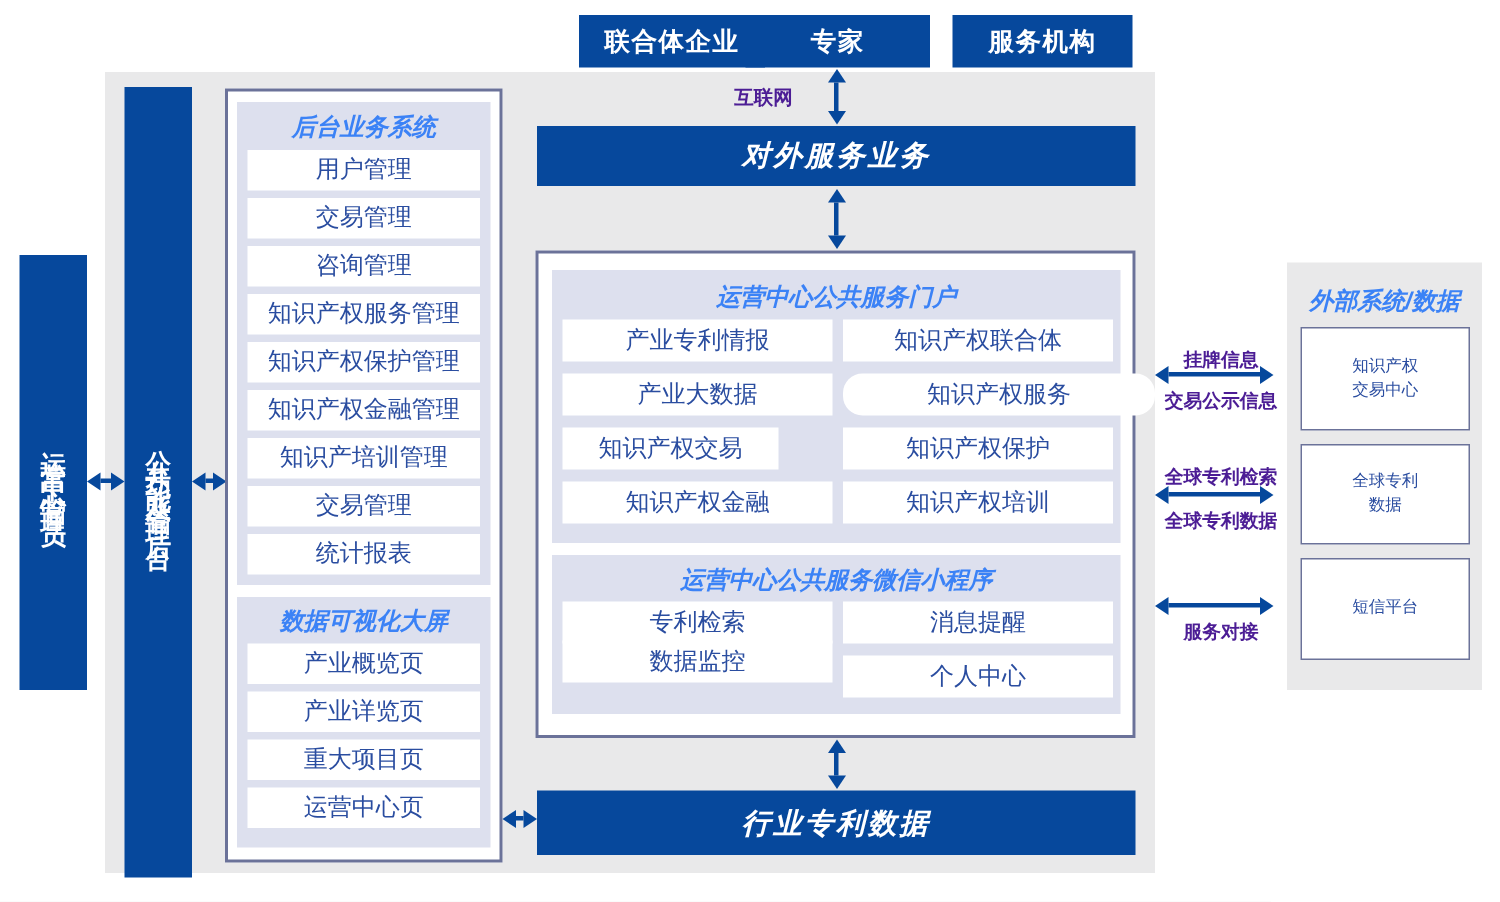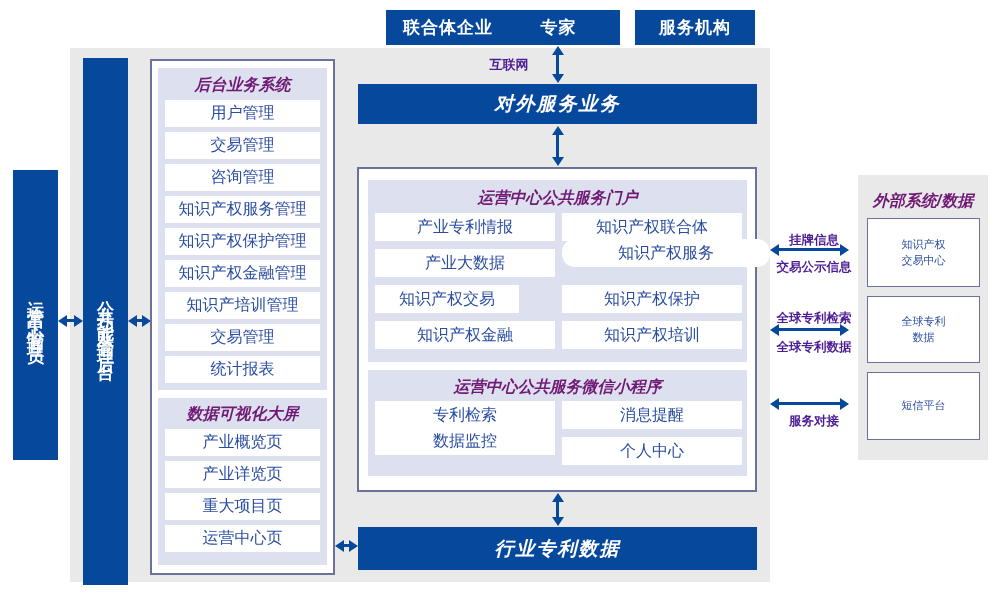--- a/index.html
+++ b/index.html
@@ -16,21 +16,21 @@
   .lavender{background:#dde0ee;}
 
   
   .bluebox{background:#06489c;color:#ffffff;font-weight:bold;text-align:center;}
   .top-actor{font-size:17px;letter-spacing:1px;}
   .bigbar{font-size:19px;font-style:italic;letter-spacing:2px;}
   .vbox span{writing-mode:vertical-rl;text-orientation:upright;letter-spacing:8px;
              font-size:17px;font-weight:bold;color:#ffffff;}
 
   
-  .sec-title{color:#701a75;font-weight:bold;font-style:italic;font-size:16px;text-align:center;}
+  .sec-title{color:#3b82f6;font-weight:bold;font-style:italic;font-size:16px;text-align:center;}
   .item{background:#ffffff;color:#2a4da0;font-size:16px;}
   .ext-box{background:#ffffff;border:1.5px solid #6b7299;box-sizing:border-box;
            color:#2a4da0;font-size:11px;line-height:1.45;text-align:center;
            display:flex;flex-direction:column;align-items:center;justify-content:center;}
   .link-label{color:#4c1d95;font-size:12.5px;font-weight:bold;text-align:center;}
 
   
   .harrow{background:#06489c;height:3px;}
   .harrow::before{content:"";position:absolute;left:-9px;top:50%;transform:translateY(-50%);
     border-style:solid;border-width:6px 9px 6px 0;border-color:transparent #06489c transparent transparent;}
@@ -130,21 +130,21 @@
   <div class="abs sec-title" style="left:368px;top:188px;width:379px;">运营中心公共服务门户</div>
   <div class="abs item flexc" style="left:375px;top:213px;width:180px;height:28px;">
       <span>产业专利情报</span>
     </div>
   <div class="abs item flexc" style="left:562px;top:213px;width:180px;height:28px;">
       <span>知识产权联合体</span>
     </div>
   <div class="abs item flexc" style="left:375px;top:249px;width:180px;height:28px;">
       <span>产业大数据</span>
     </div>
-  <div class="abs item flexc" style="left:562px;top:239px;width:208px;height:28px;border-radius:13px;">
+  <div class="abs item flexc" style="left:562px;top:249px;width:208px;height:28px;border-radius:13px;">
       <span>知识产权服务</span>
     </div>
   <div class="abs item flexc" style="left:375px;top:285px;width:144px;height:28px;">
       <span>知识产权交易</span>
     </div>
   <div class="abs item flexc" style="left:562px;top:285px;width:180px;height:28px;">
       <span>知识产权保护</span>
     </div>
   <div class="abs item flexc" style="left:375px;top:321px;width:180px;height:28px;">
       <span>知识产权金融</span>

